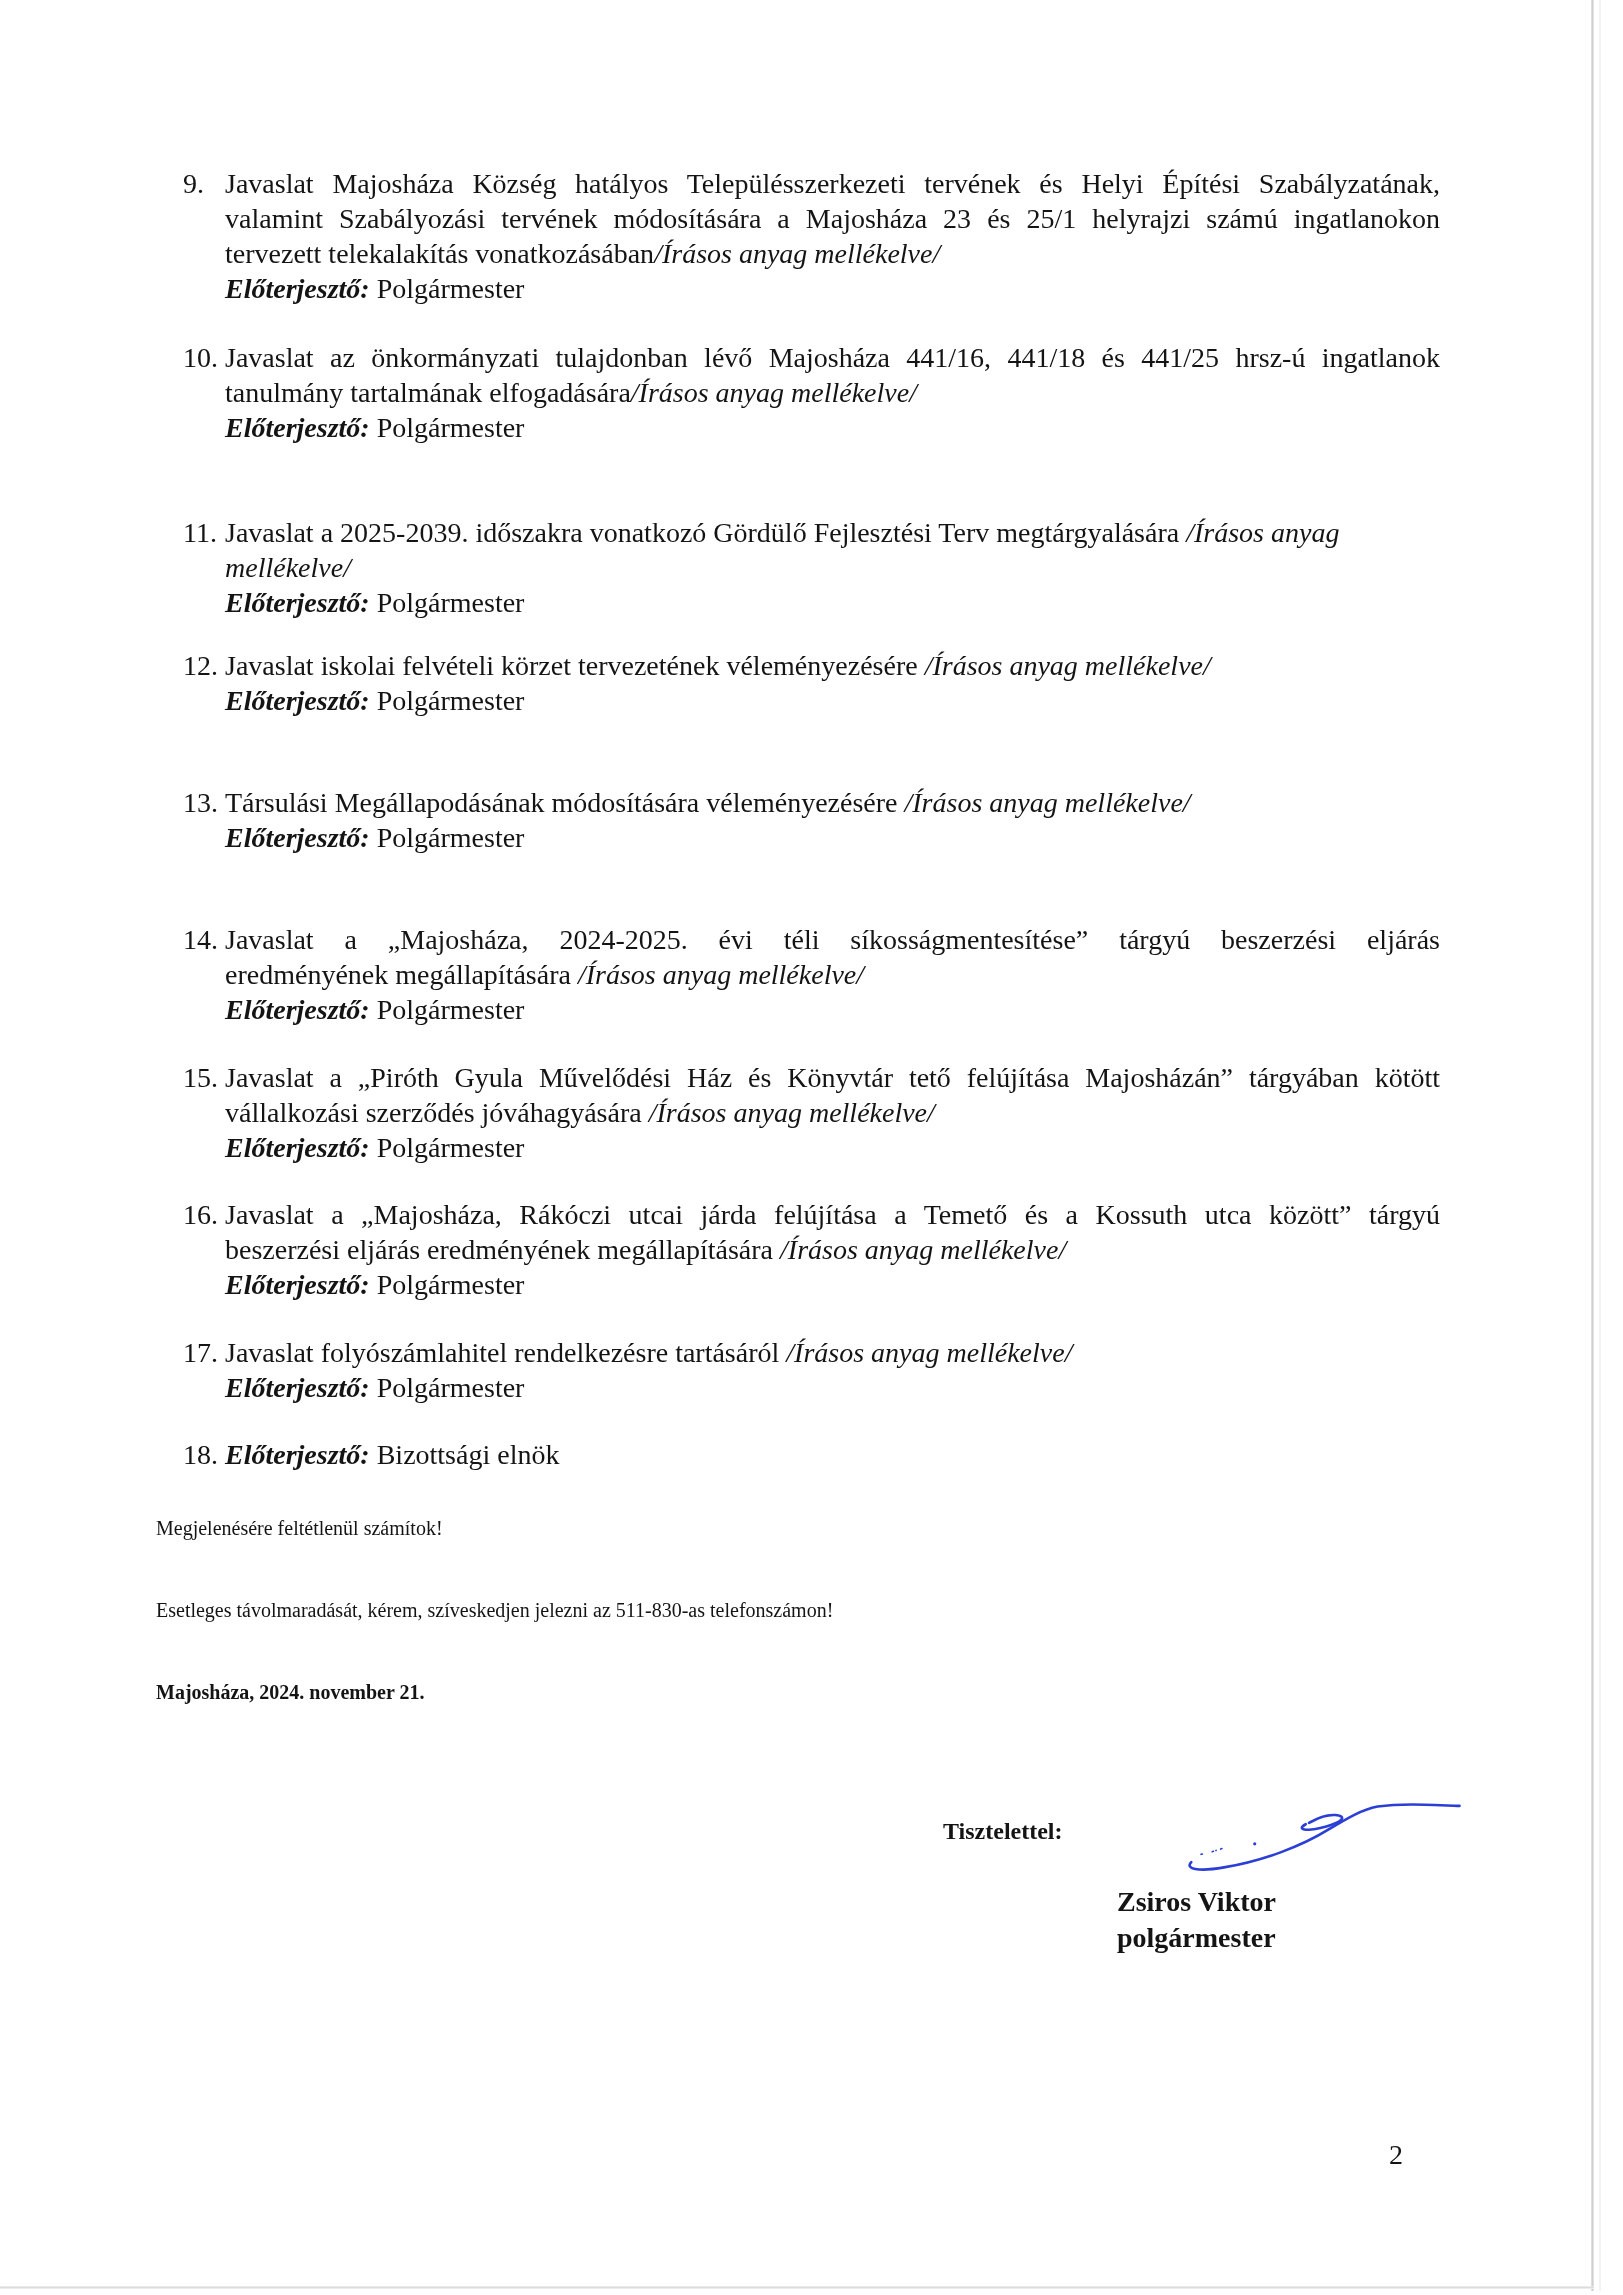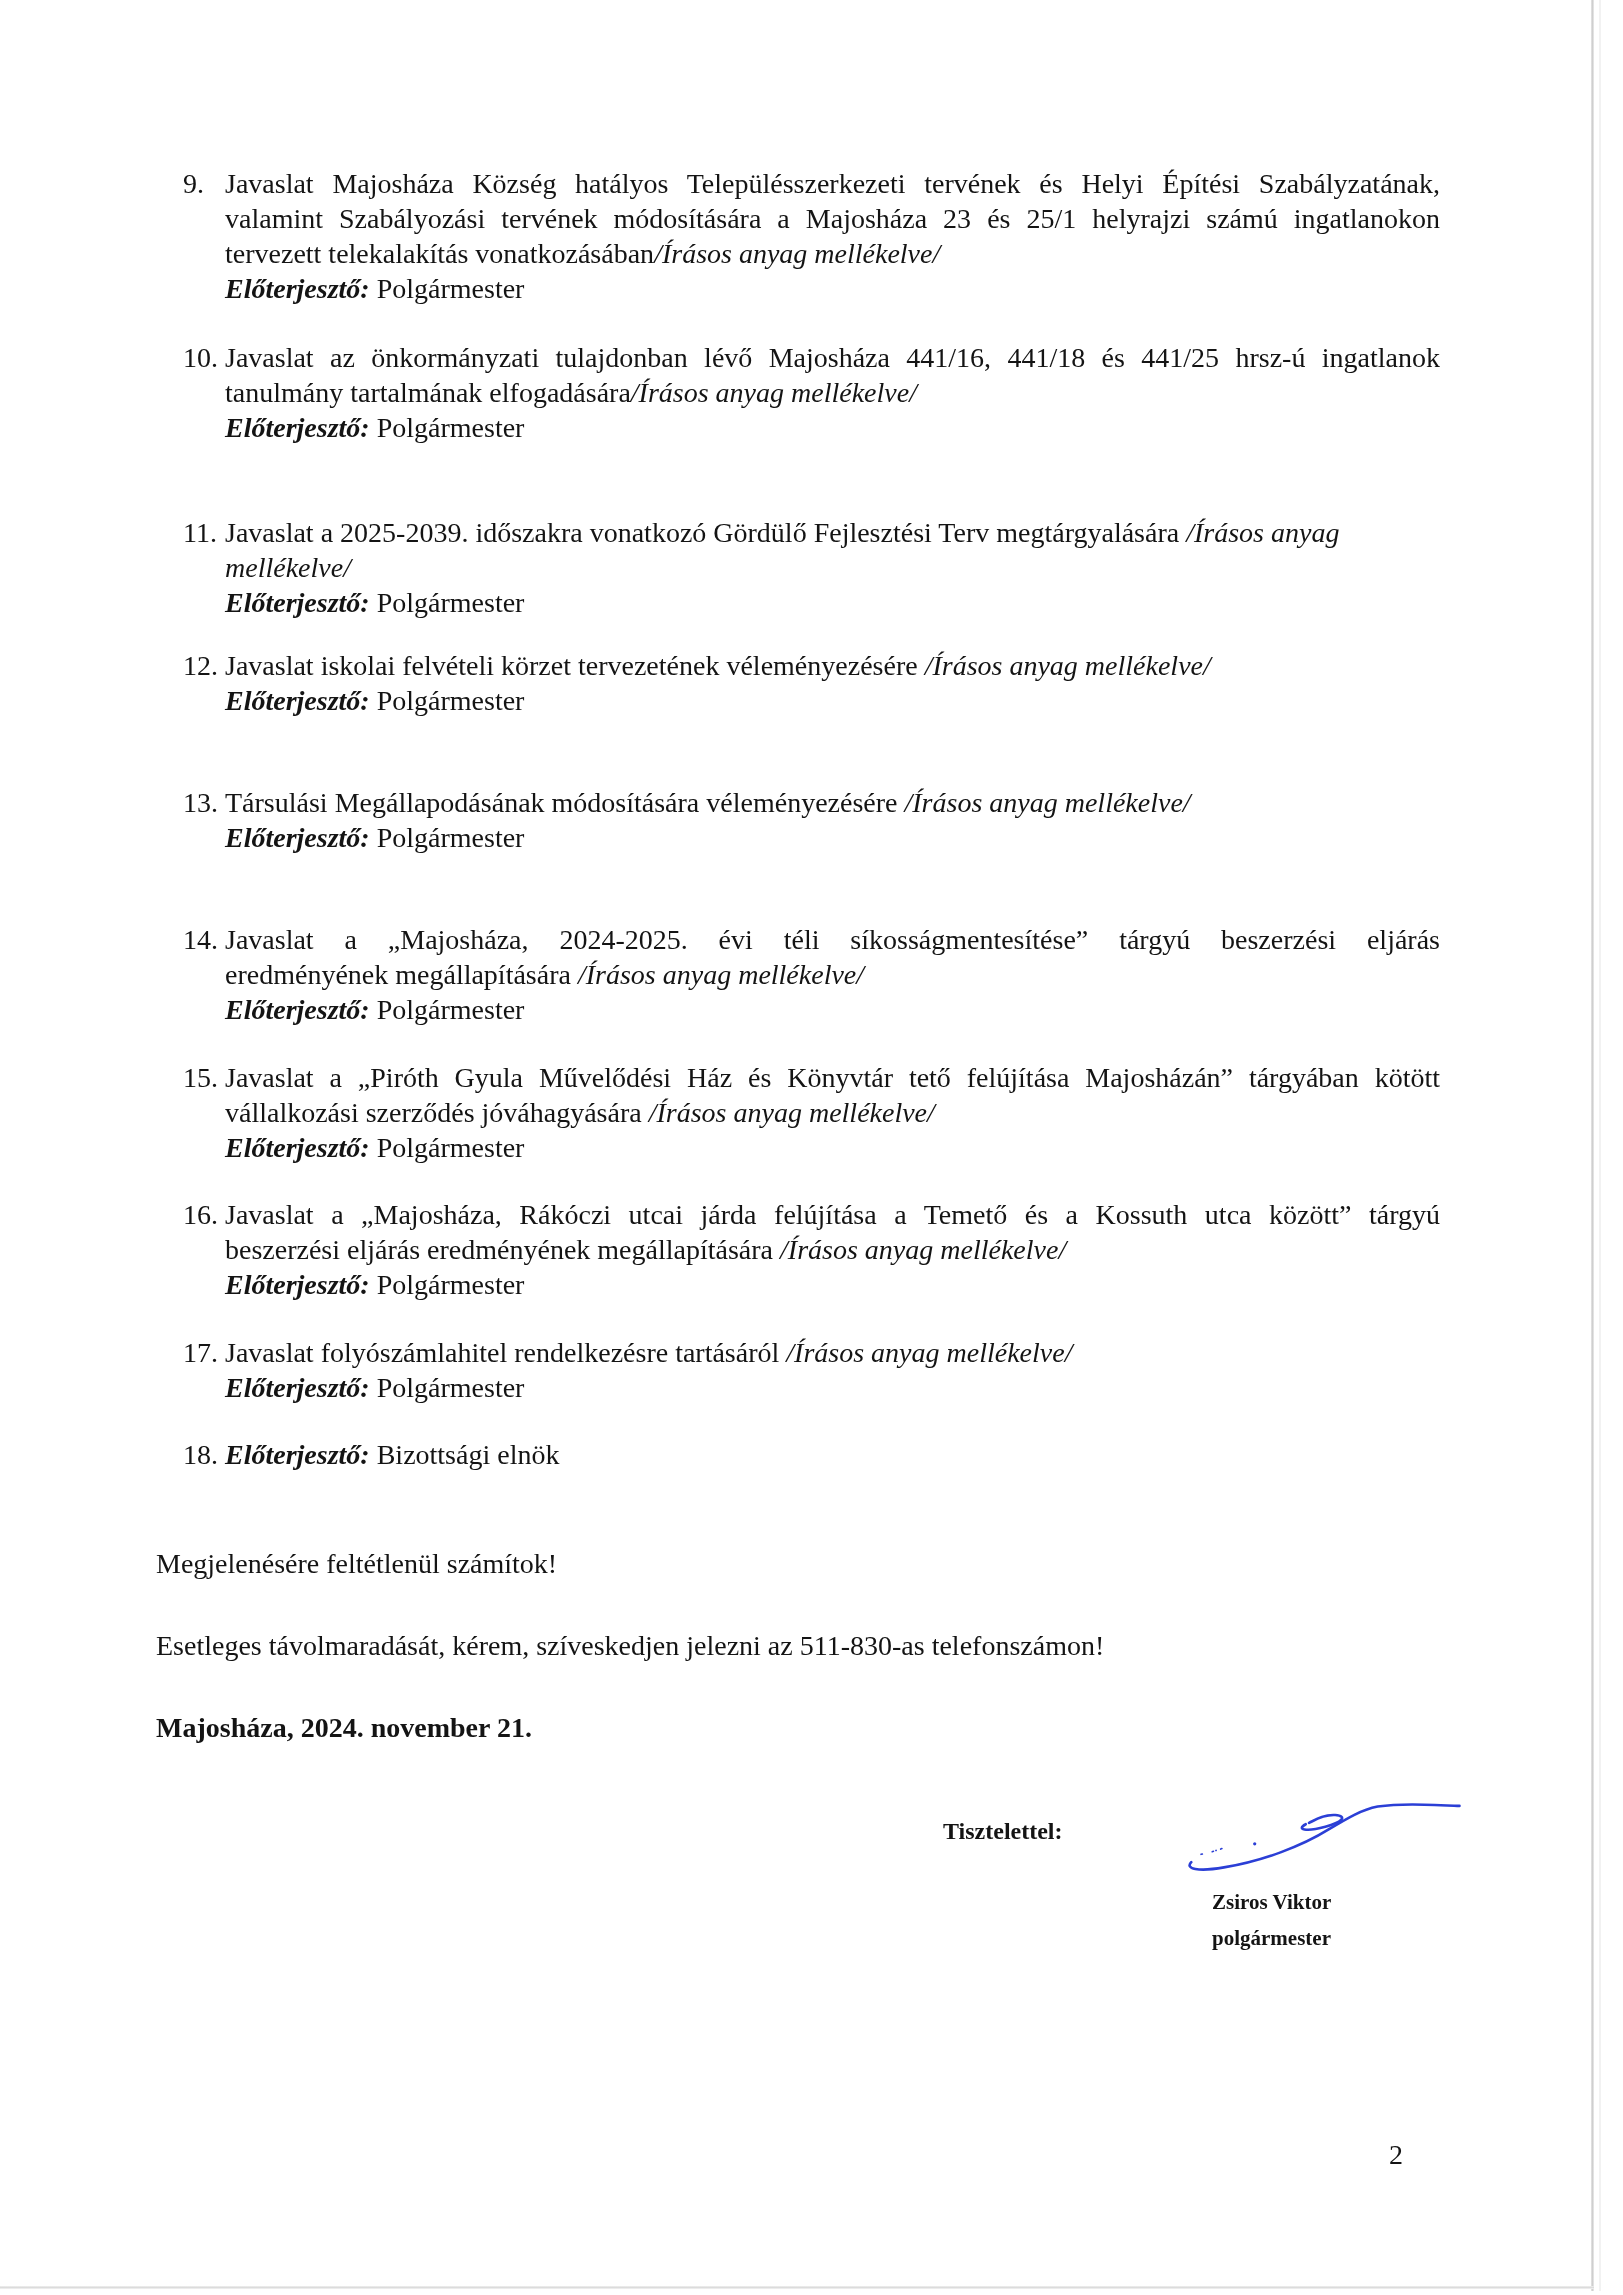--- a/index.html
+++ b/index.html
@@ -16,25 +16,25 @@
     background: linear-gradient(to bottom, #f0f0f0, #dcdcdc, #f4f4f4); }
 
   .item { position: absolute; left: 183px; width: 1257px; font-size: 28px; line-height: 35px; }
   .item .num { position: absolute; left: 0; top: 0; width: 39px; text-align: left; }
   .item .body { margin-left: 42px; text-align: justify; }
   .item .line { display: block; white-space: nowrap; }
   .item .line.just { text-align: justify; text-align-last: justify; white-space: normal; }
   .it { font-style: italic; }
   .presenter-label { font-weight: bold; font-style: italic; }
 
-  .para { position: absolute; left: 156px; font-size: 28px; line-height: 35px; white-space: nowrap; margin-top: 35px; }
+  .para { position: absolute; left: 156px; font-size: 20px; line-height: 35px; white-space: nowrap; }
   .bold { font-weight: bold; }
 
   .closing { position: absolute; left: 943px; top: 1818px; font-size: 24px; font-weight: bold; }
-  .sig-name { position: absolute; left: 1212px; top: 1884px; font-size: 21px; font-weight: bold; line-height: 36px; }
+  .sig-name { position: absolute; left: 1117px; top: 1884px; font-size: 28px; font-weight: bold; line-height: 36px; }
   .signature { position: absolute; left: 1152px; top: 1790px; width: 314px; height: 92px; }
   .page-number { position: absolute; left: 1389px; top: 2139px; font-size: 28px; }
 </style>
 </head>
 <body>
 
 <div class="page">
   <div class="scan-edge-right"></div>
   <div class="scan-edge-right2"></div>
   <div class="scan-edge-bottom"></div>

